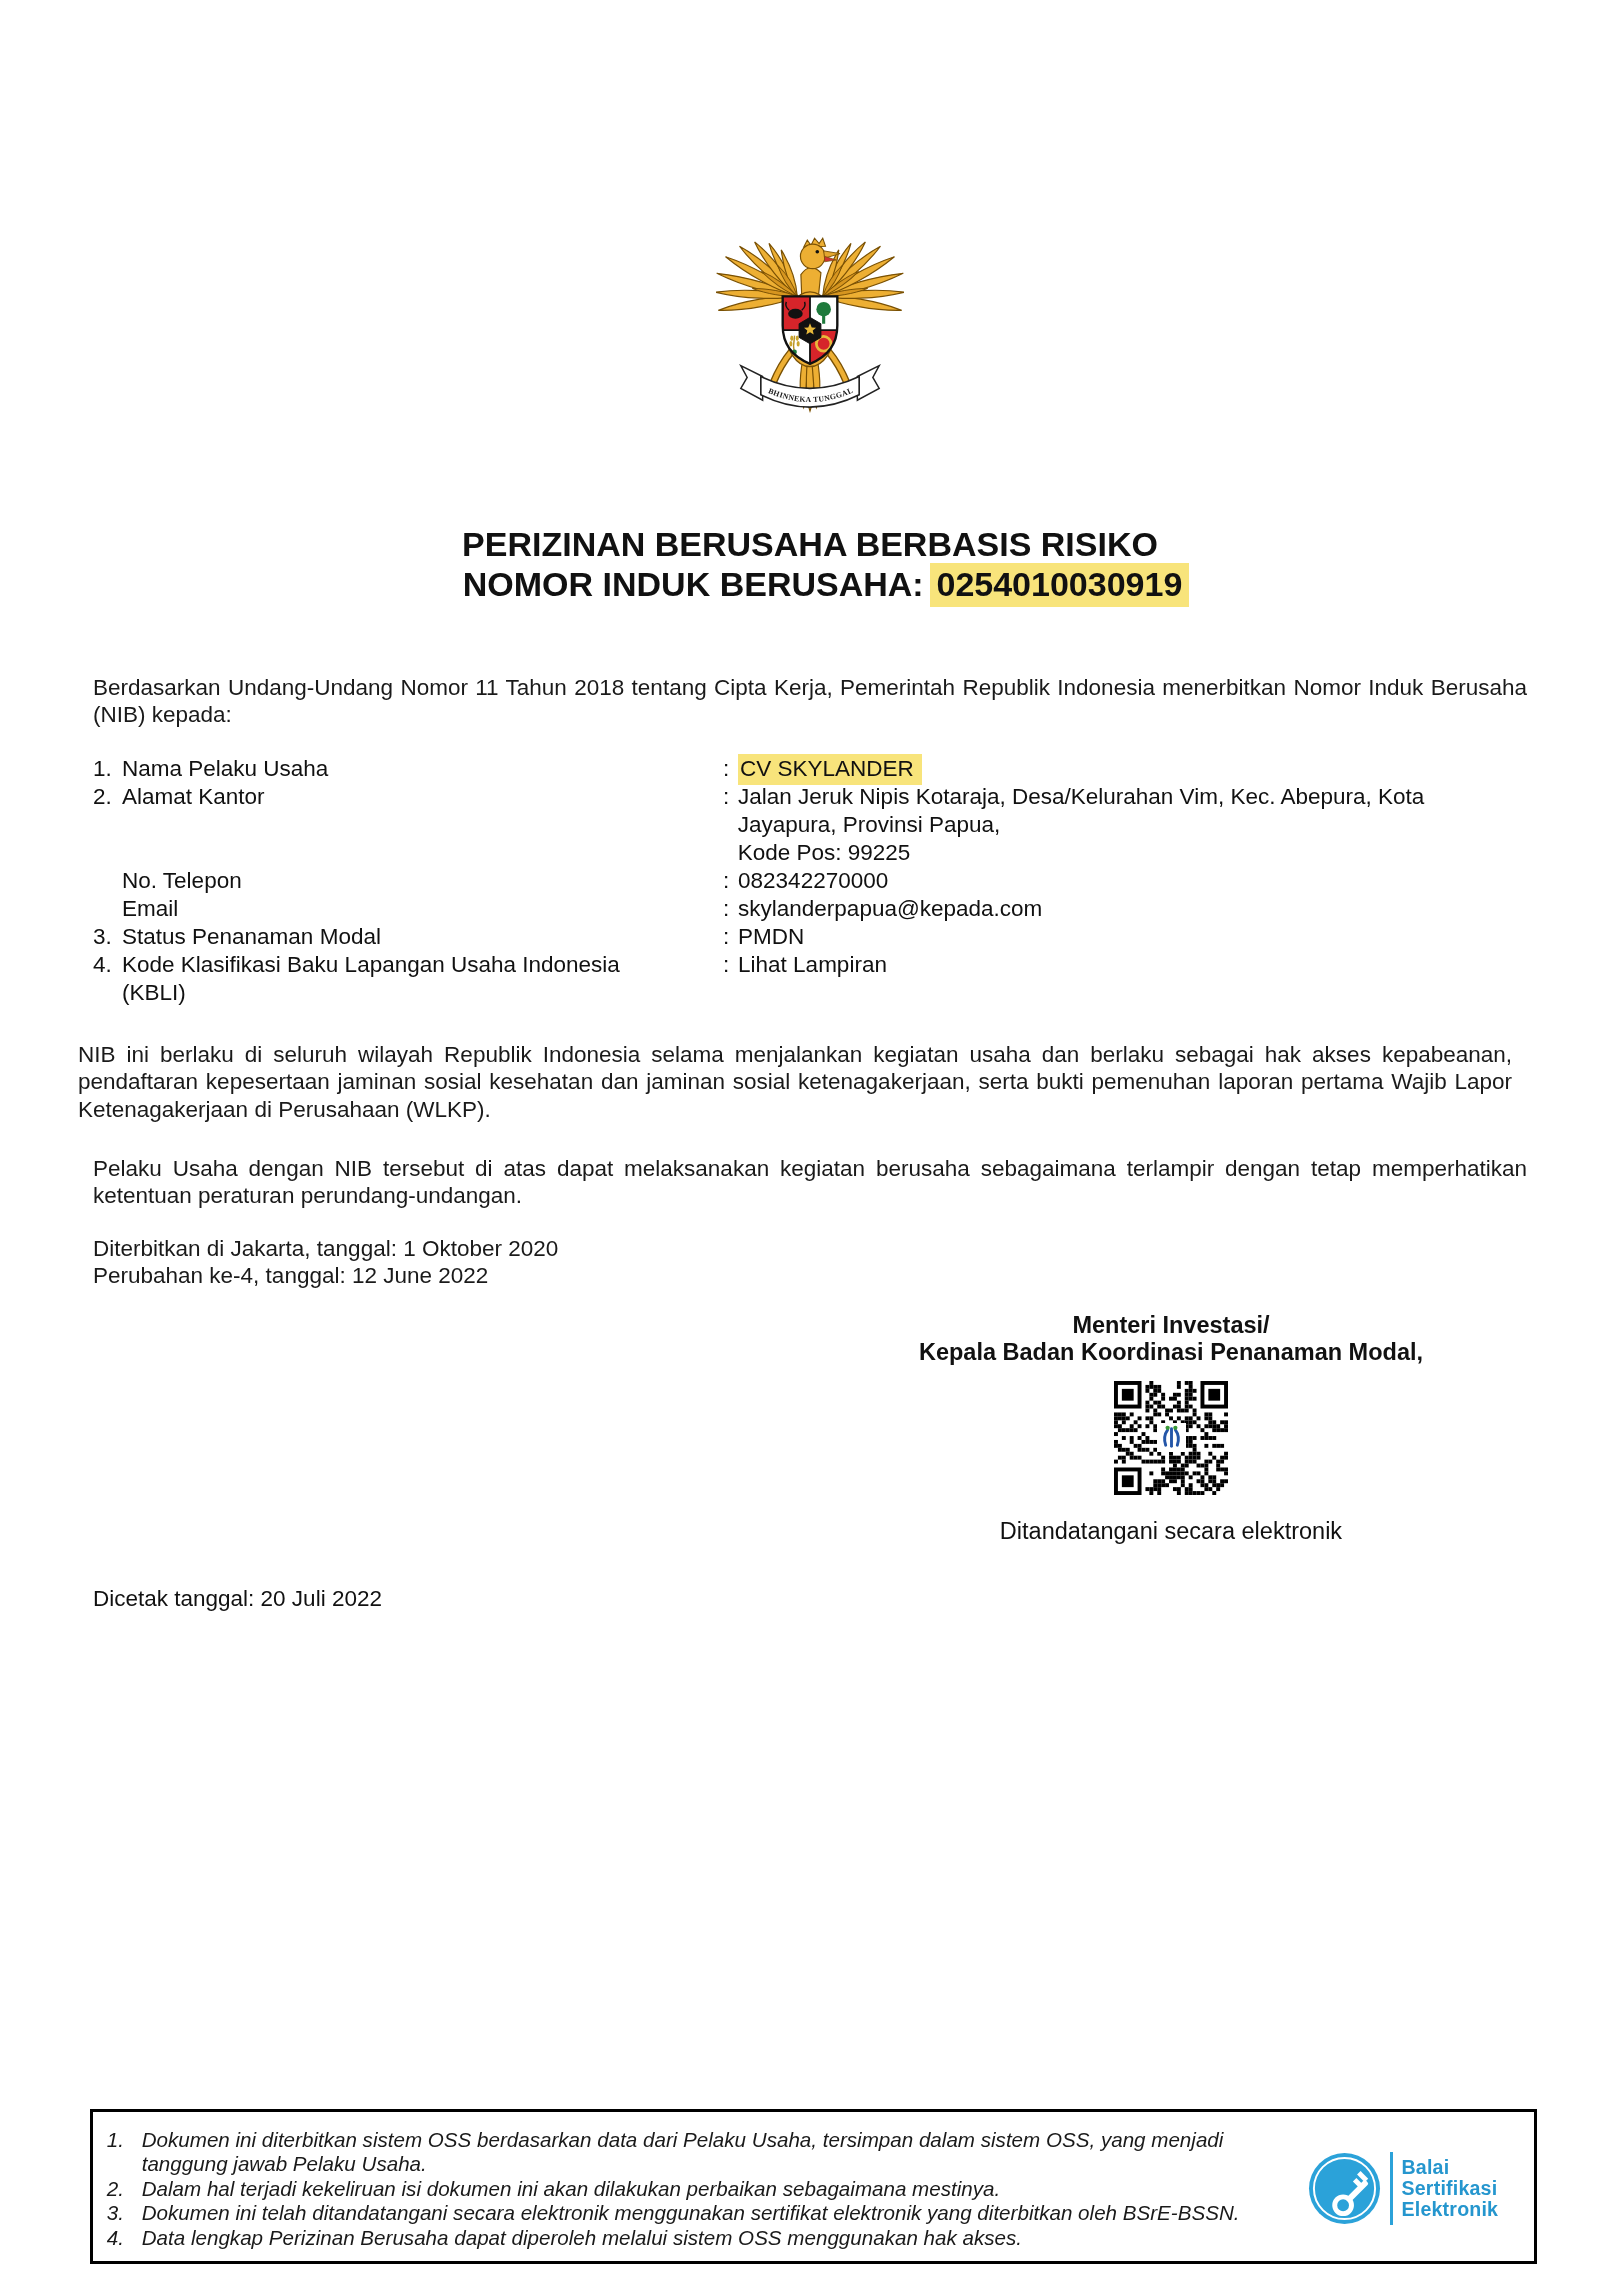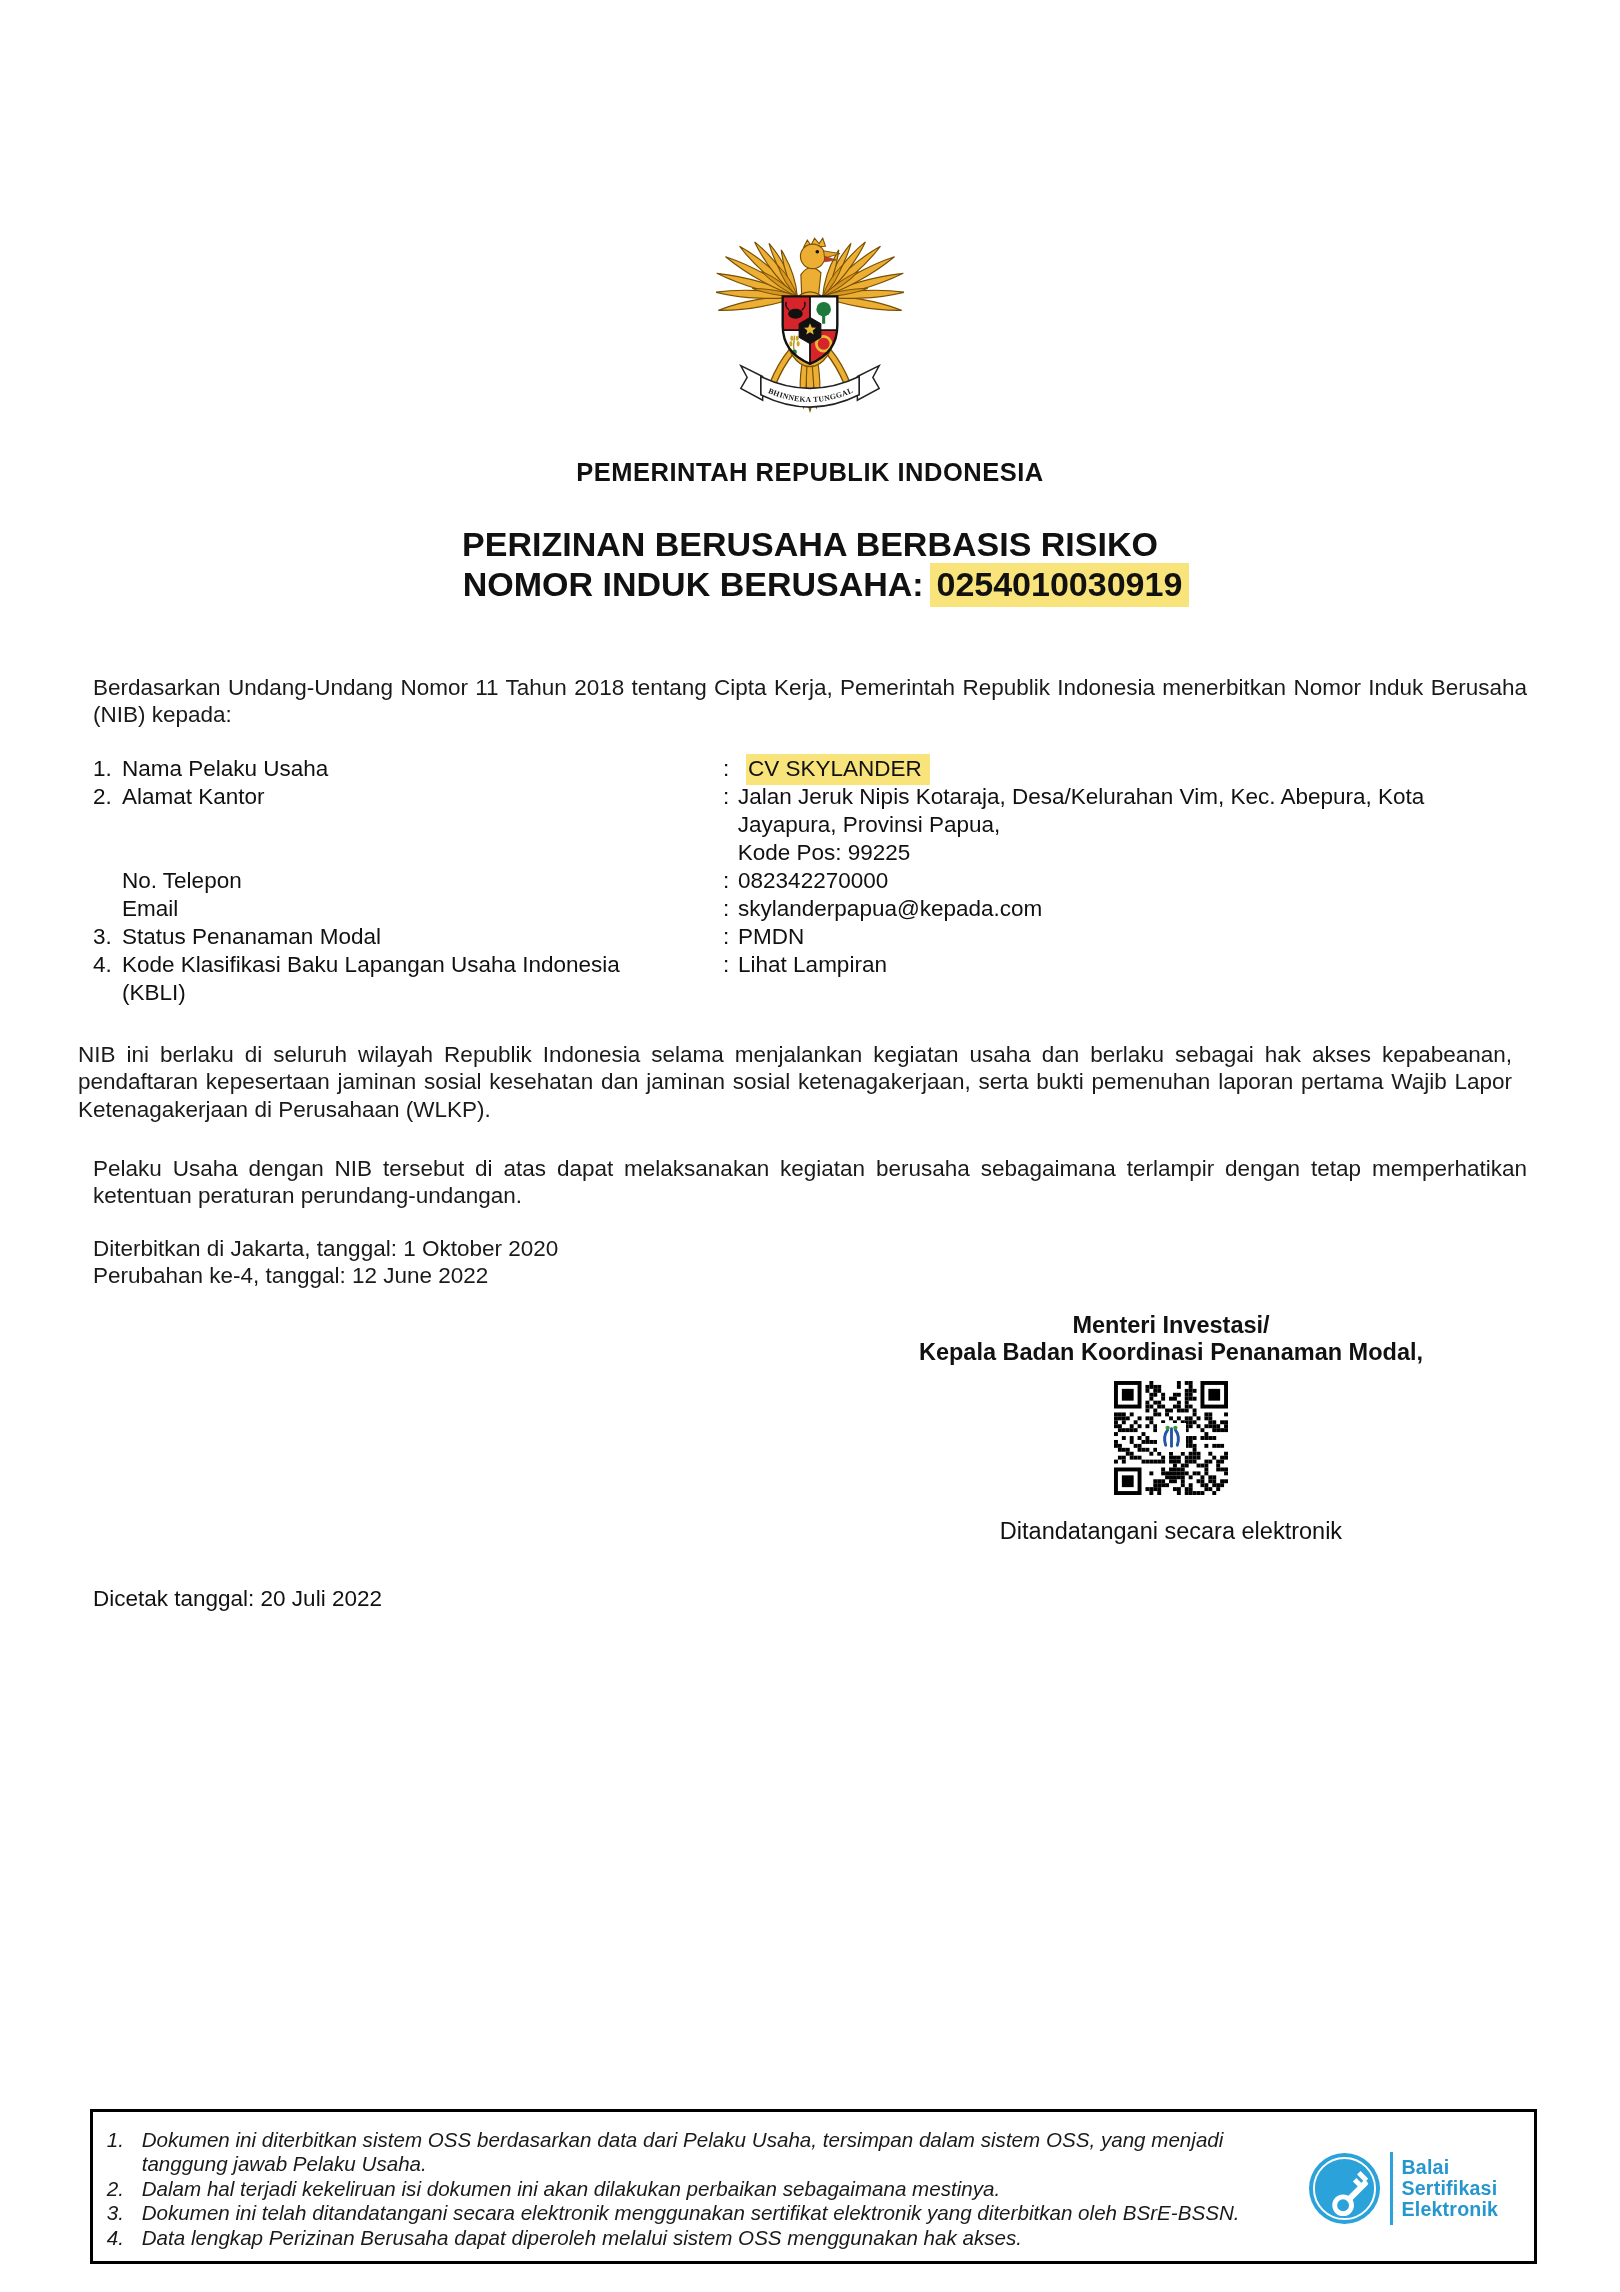--- a/index.html
+++ b/index.html
@@ -27,21 +27,21 @@
   .body-text{font-size:22.5px;line-height:27.4px;color:#1a1a1a;}
   .intro{left:93px;top:674px;width:1434px;text-align:justify;}
   .details{left:93px;top:755px;width:1434px;}
   .drow{display:flex;line-height:28px;font-size:22.5px;}
   .dnum{width:29px;flex:0 0 29px;}
   .dlabel{width:601px;flex:0 0 601px;}
   .dval{flex:1;}
   .sep{margin-right:8.8px;}
   .sep:empty{display:none;margin:0;}
   .dval.cont{padding-left:14.7px;}
-  .v.hl{background:var(--highlight);padding:2px 7.8px 3.9px 2px;margin-left:8px;}
+  .v.hl{background:var(--highlight);padding:2px 7.8px 3.9px 2px;}
   .p2{left:78px;top:1041px;width:1434px;text-align:justify;}
   .p3{left:93px;top:1155px;width:1434px;text-align:justify;}
   .issued{left:93px;top:1235px;width:1434px;}
   .sign{left:818px;top:1312px;width:706px;text-align:center;}
   .sign .sline{font-weight:bold;font-size:23.5px;line-height:27.4px;}
   .qrwrap{width:125px;height:125px;margin:7.8px auto 0;position:relative;background:#fff;}
   .qrwrap svg.qr{position:absolute;left:5.9px;top:5.9px;}
   .qrlogo{position:absolute;left:48px;top:48px;width:29px;height:29px;background:#fff;}
   .sign .caption{margin-top:17.6px;font-size:23.5px;line-height:29px;}
   .printed{left:93px;top:1585px;font-size:22.5px;line-height:27.4px;}
@@ -163,21 +163,20 @@
 
         <circle cx="115" cy="148" r="8" fill="none" stroke="#E8B93B" stroke-width="3"></circle>
 
         <path d="M100,119 L112,126 L112,141 L100,148 L88,141 L88,126 Z" fill="#111" stroke="#111"></path>
         <polygon points="100,125.5 101.9,130 106.6,130.3 103,133.3 104.1,137.9 100,135.3 95.9,137.9 97,133.3 93.4,130.3 98.1,130" fill="#E8B93B"></polygon>
         <path d="M70,96 L130,96 L130,128 Q130,158 100,170 Q70,158 70,128 Z" fill="none" stroke="#111" stroke-width="2.6"></path>
       </g>
     </svg>
   </div>
 
-  <div class="abs t1">PEMERINTAH REPUBLIK INDONESIA</div>
   <div class="abs t2">PERIZINAN BERUSAHA BERBASIS RISIKO</div>
   <div class="abs t3">
     <span>NOMOR INDUK BERUSAHA:</span><mark class="nib">0254010030919</mark>
   </div>
 
   <div class="abs intro body-text">Berdasarkan Undang-Undang Nomor 11 Tahun 2018 tentang Cipta Kerja, Pemerintah Republik Indonesia menerbitkan Nomor Induk Berusaha (NIB) kepada:</div>
 
   <div class="abs details">
     <div class="drow">
       <span class="dnum">1.</span>

